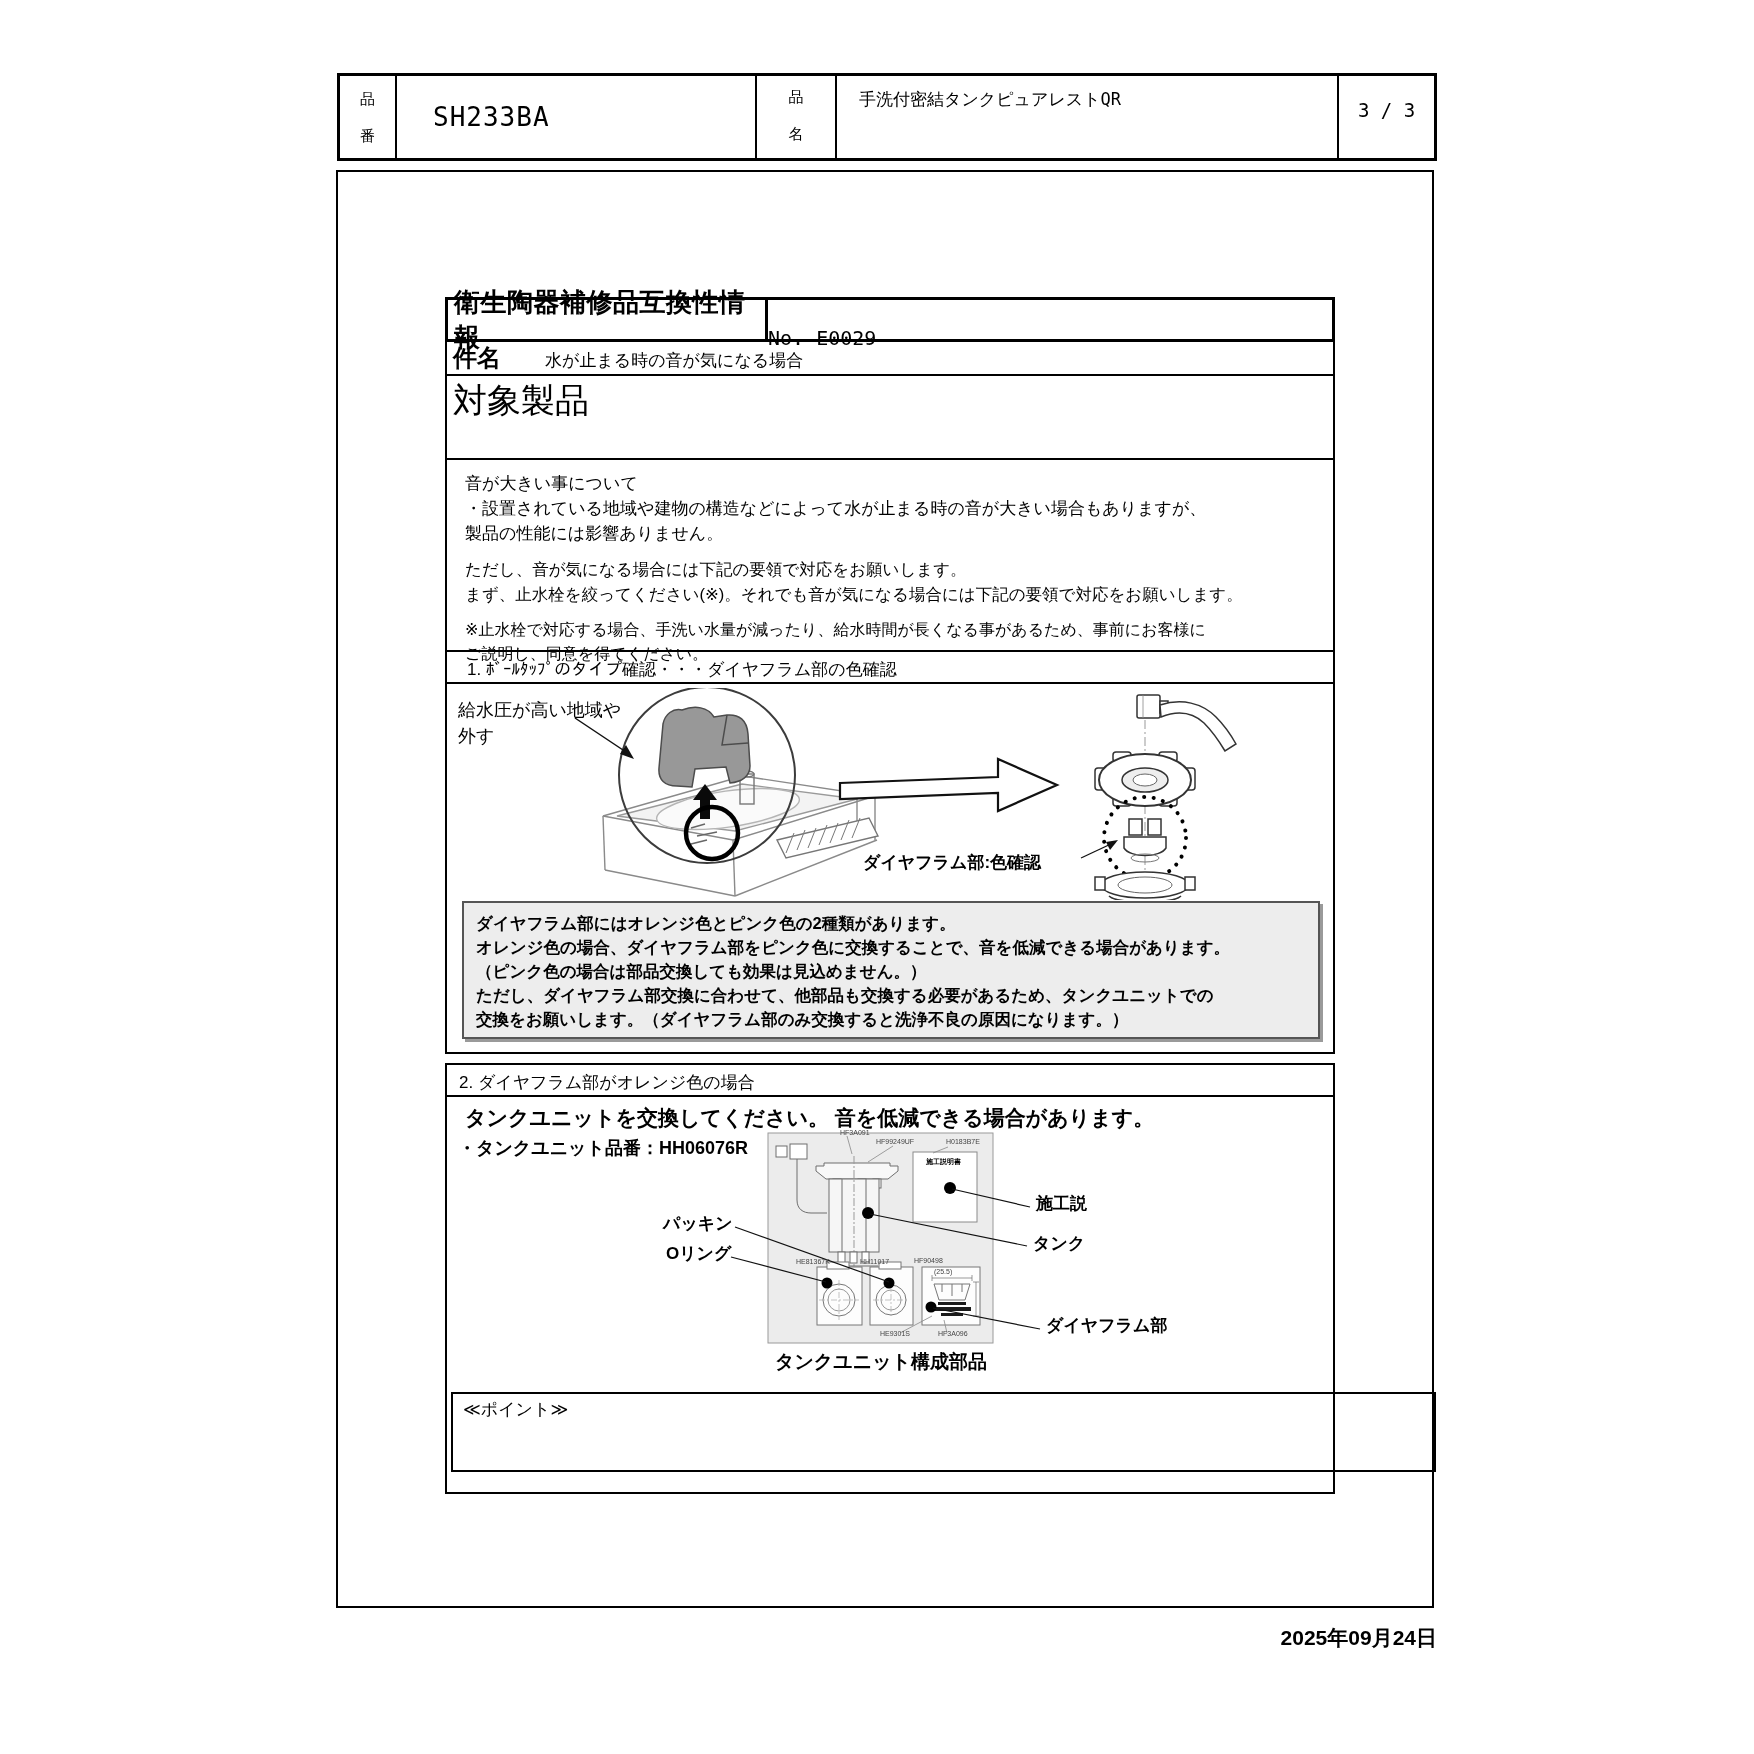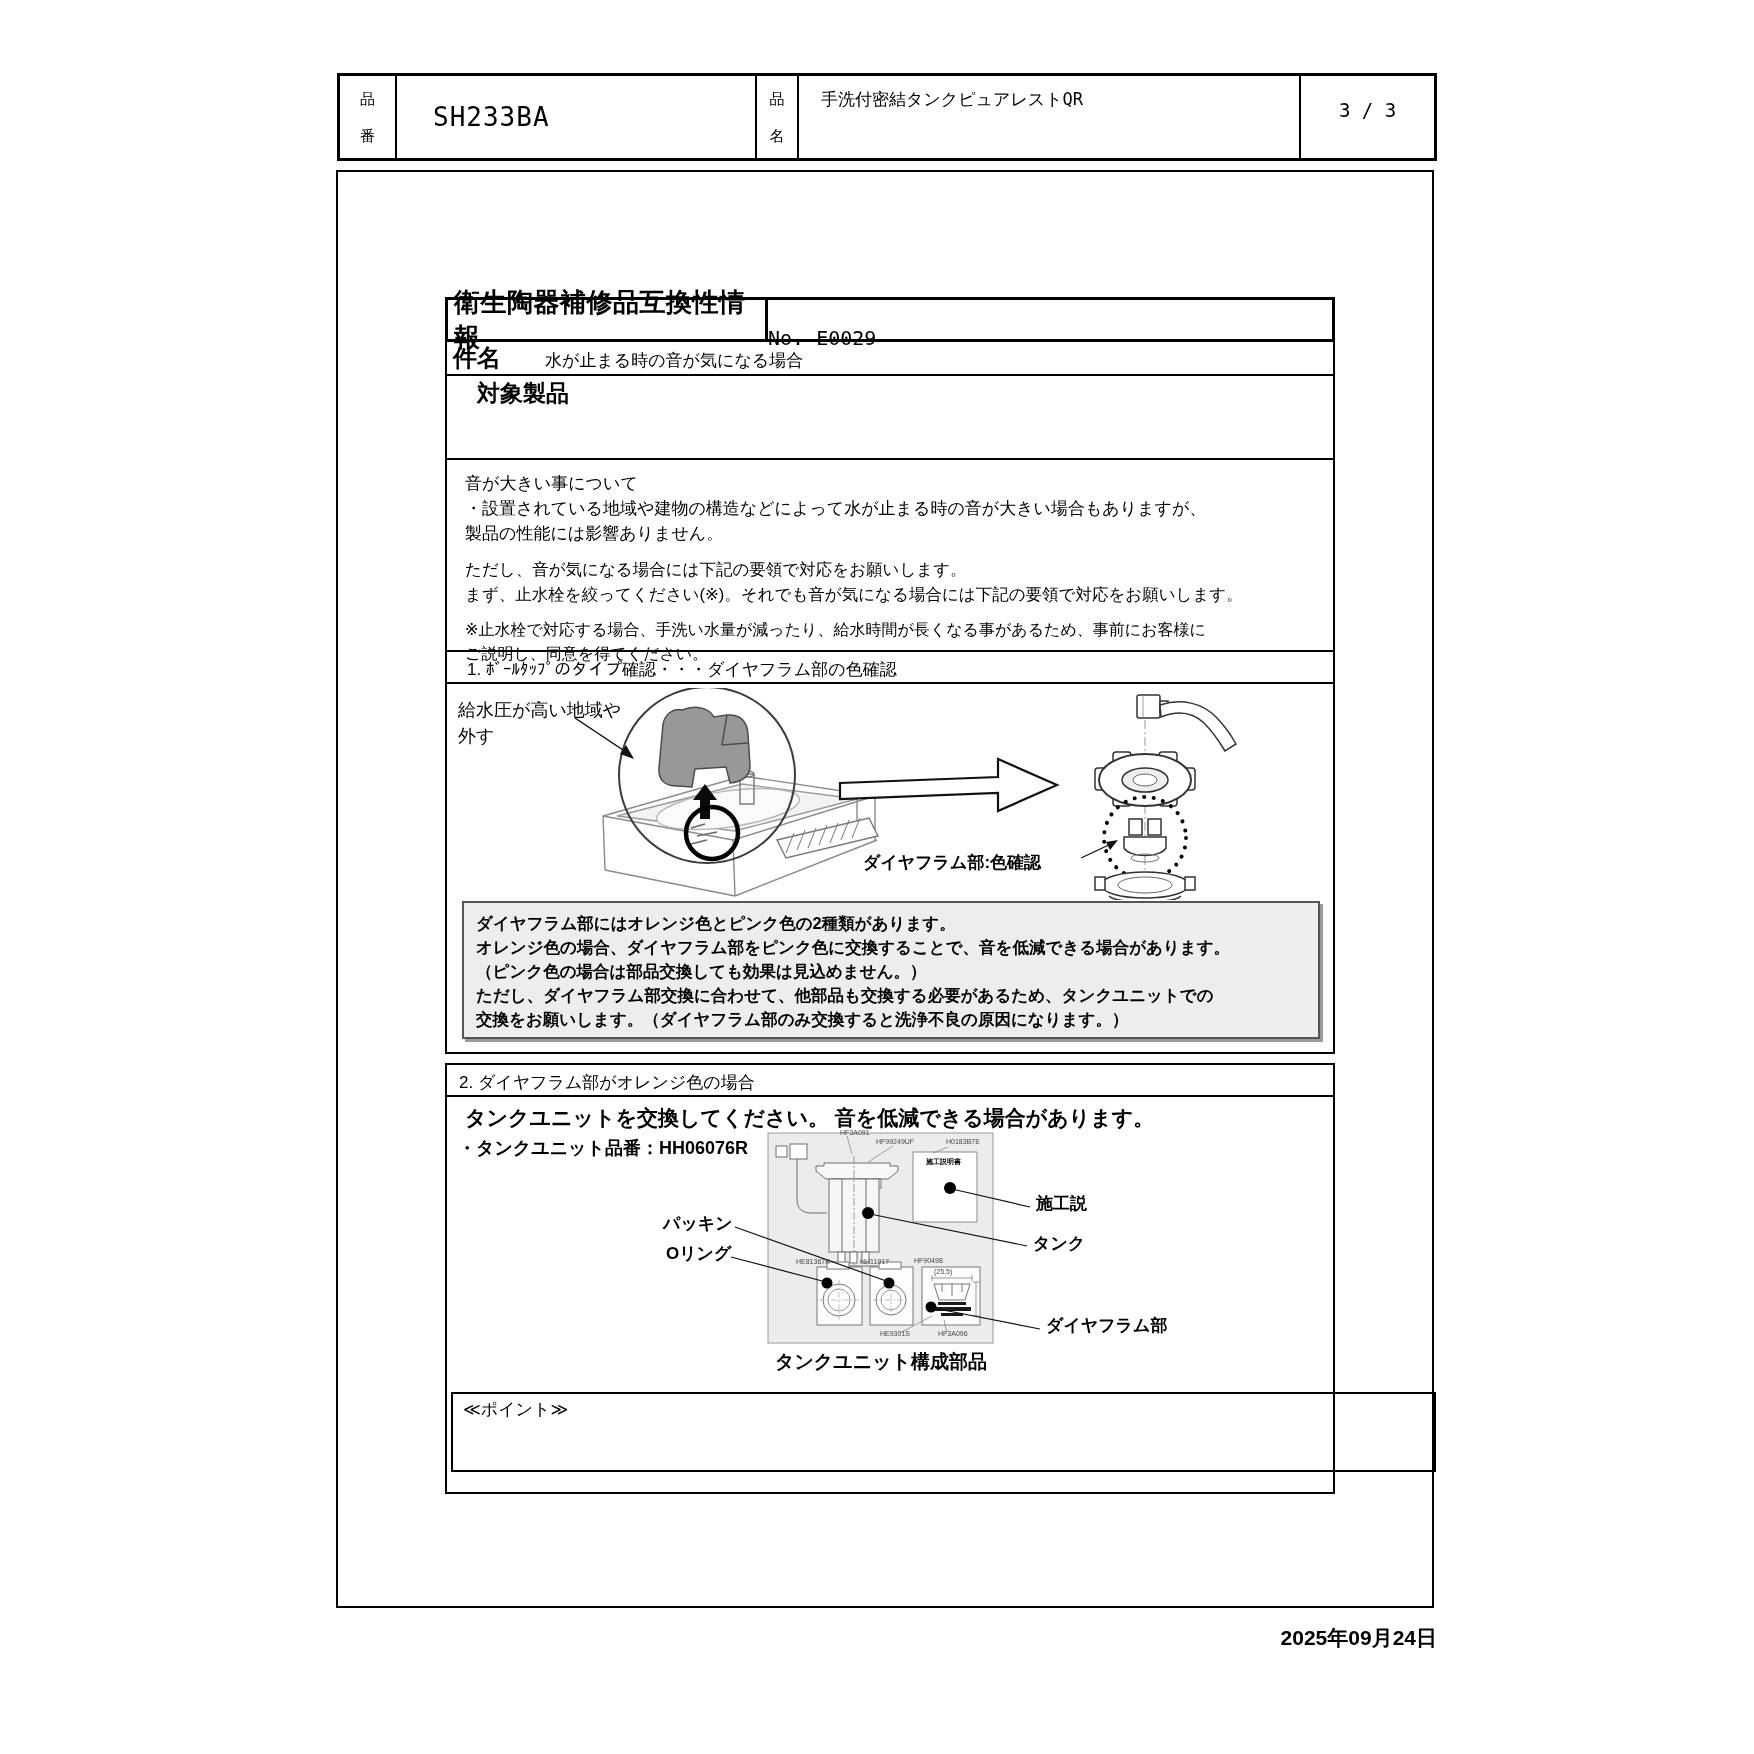--- a/index.html
+++ b/index.html
@@ -26,41 +26,41 @@
 </head>
 <body>
 
 <div class="page">
 
   <div class="hdr">
     <div class="hcell hsep" style="width:57px;">
       <div class="vlabel">品番</div>
     </div>
     <div class="hcell hsep mono" style="width:360px;display:flex;align-items:center;padding-left:36px;font-size:26px;letter-spacing:1px;">SH233BA</div>
-    <div class="hcell hsep" style="width:42px;">
+    <div class="hcell hsep" style="width:80px;font-family:Liberation Mono, monospace;">
       <div class="vlabel">品名</div>
     </div>
     <div class="hcell hsep mono" style="width:502px;padding:12px 0 0 22px;font-size:17px;">手洗付密結タンクピュアレストQR</div>
     <div class="hcell mono" style="flex:1;display:flex;align-items:center;justify-content:center;font-size:19px;padding-bottom:14px;">3 / 3</div>
   </div>
 
   <div class="box" style="left:336px;top:170px;width:1098px;height:1438px;"></div>
 
   <div class="titleRow">
     <div style="width:320px;height:100%;border-right:3px solid #000;box-sizing:border-box;display:flex;align-items:center;padding-left:6px;font-size:26px;font-weight:600;letter-spacing:0.5px;">衛生陶器補修品互換性情報</div>
     <div class="mono" style="font-size:20px;margin-top:37px;">No. E0029</div>
   </div>
 
   <div class="box" style="left:445px;top:340px;width:890px;height:36px;display:flex;align-items:center;">
     <span style="font-size:24px;font-weight:600;padding-left:6px;">件名</span>
     <span style="font-size:17px;margin-left:44px;padding-top:4px;">水が止まる時の音が気になる場合</span>
   </div>
 
   <div class="box" style="left:445px;top:374px;width:890px;height:86px;">
-    <div style="font-size:23px;font-weight:700;padding:2px 0 0 6px;margin-left:24px;">対象製品</div>
+    <div style="font-size:34px;font-weight:400;padding:2px 0 0 6px;">対象製品</div>
   </div>
 
   <div class="box" style="left:445px;top:458px;width:890px;height:194px;padding:11px 18px;">
     <div class="para" style="font-size:17px;line-height:25px;">音が大きい事について
 ・設置されている地域や建物の構造などによって水が止まる時の音が大きい場合もありますが、
 製品の性能には影響ありません。</div>
     <div class="para" style="font-size:16.5px;line-height:25px;margin-top:11px;">ただし、音が気になる場合には下記の要領で対応をお願いします。
 まず、止水栓を絞ってください(※)。それでも音が気になる場合には下記の要領で対応をお願いします。</div>
     <div class="para" style="font-size:16px;line-height:24px;margin-top:11px;">※止水栓で対応する場合、手洗い水量が減ったり、給水時間が長くなる事があるため、事前にお客様に
 ご説明し、同意を得てください。</div>

